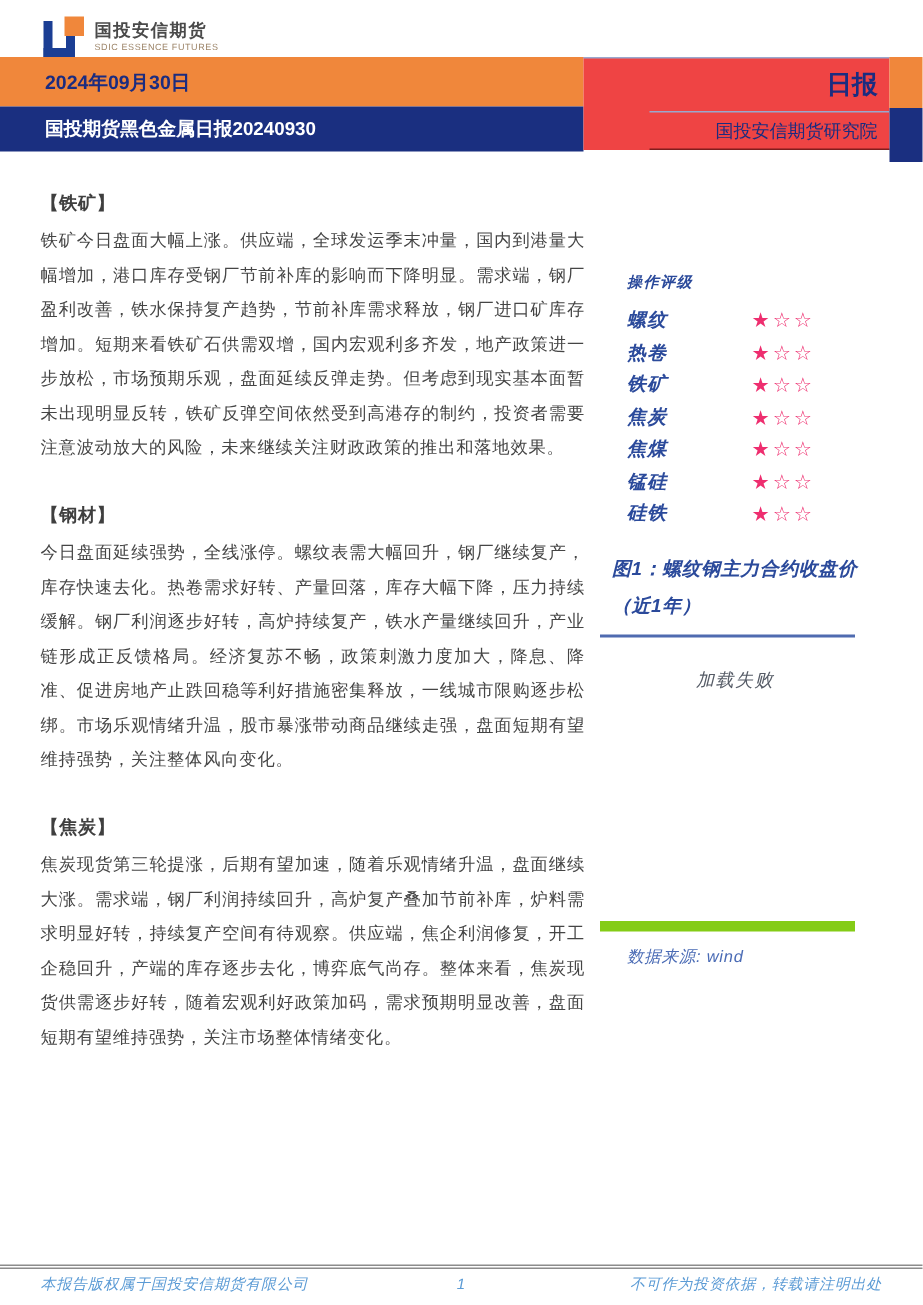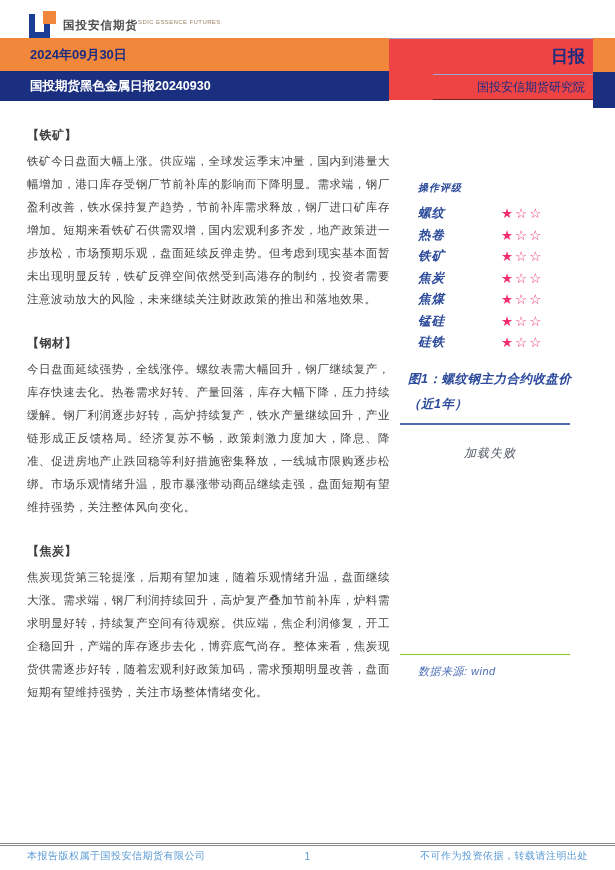--- a/index.html
+++ b/index.html
@@ -16,21 +16,21 @@
   .logo-row { position: absolute; top: 11px; left: 29px; display: flex; align-items: center; gap: 7px; }
   .logo-mark { position: relative; width: 27px; height: 27px; }
   .logo-frame {
     position: absolute; left: 0; top: 3px; width: 21px; height: 24px;
     border-left: 6px solid #1B3E94;
     border-bottom: 6px solid #1B3E94;
     border-right: 6px solid #1B3E94;
     background: #fff;
   }
   .logo-corner { position: absolute; right: 0; top: 0; width: 13px; height: 13px; background: #F0873B; }
-  .logo-text { display: flex; flex-direction: row; line-height: 1.15; padding-top: 2px; }
+  .logo-text { display: flex; flex-direction: column; line-height: 1.15; padding-top: 2px; }
   .logo-cn { font-size: 11.5px; font-weight: bold; color: #4a4a4a; letter-spacing: 1px; }
   .logo-en { font-size: 6px; color: #9C8468; letter-spacing: 0.4px; }
 
   
   .band { position: absolute; top: 38px; left: 0; width: 615px; height: 70px; }
   .band-left { position: absolute; left: 0; top: 0; width: 389px; }
   .band-date {
     height: 33px; background: #F0873B; color: #1B2C80;
     font-size: 13px; font-weight: bold; line-height: 33px; padding-left: 30px;
   }
@@ -76,32 +76,32 @@
   .fig-caption {
     color: #2B4A9B; font-weight: bold; font-style: italic; font-size: 12.5px;
     line-height: 25px; letter-spacing: 0.5px;
   }
   .fig-rule { border: none; border-top: 2px solid #4F6BB0; margin: 6px 0 0 -8px; width: 170px; }
   .fig-placeholder {
     margin-top: 20px; text-align: center; color: #555B66;
     font-style: italic; font-size: 12px; letter-spacing: 1px;
   }
   .fig-spacer { height: 152px; }
-  .fig-source-box { border-top: 1px solid #84cc16; margin-left: -8px; width: 170px; padding: 9px 0 0 18px; margin-top: 40px; }
+  .fig-source-box { border-top: 7px solid #84cc16; margin-left: -8px; width: 170px; padding: 9px 0 0 18px; }
   .fig-source { color: #4A6BB5; font-style: italic; font-size: 11px; letter-spacing: 0.5px; }
 
   
   .footer-rule {
     position: absolute; top: 843px; left: 0; width: 615px; height: 3px;
     border-top: 1px solid #8c8c8c; border-bottom: 1px solid #8c8c8c;
   }
   .footer-row {
     position: absolute; top: 849px; left: 0; width: 615px;
     display: flex; align-items: center; padding: 0 27px;
-    color: #5B9BD5; font-size: 10px; letter-spacing: 0.5px;
+    color: #5B9BD5; font-style: italic; font-size: 10px; letter-spacing: 0.5px;
   }
   .footer-left { flex: 1; text-align: left; }
   .footer-page { width: 40px; text-align: center; }
   .footer-right { flex: 1; text-align: right; }
 </style>
 </head>
 <body>
 
 <div class="page">
 

